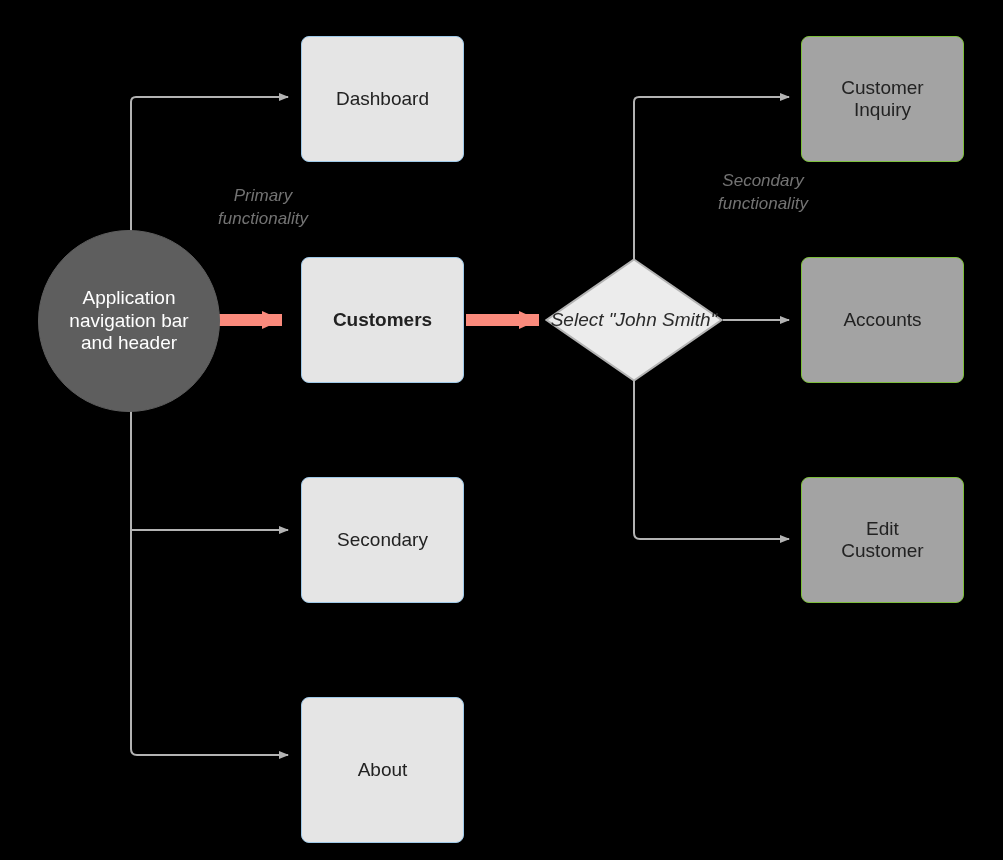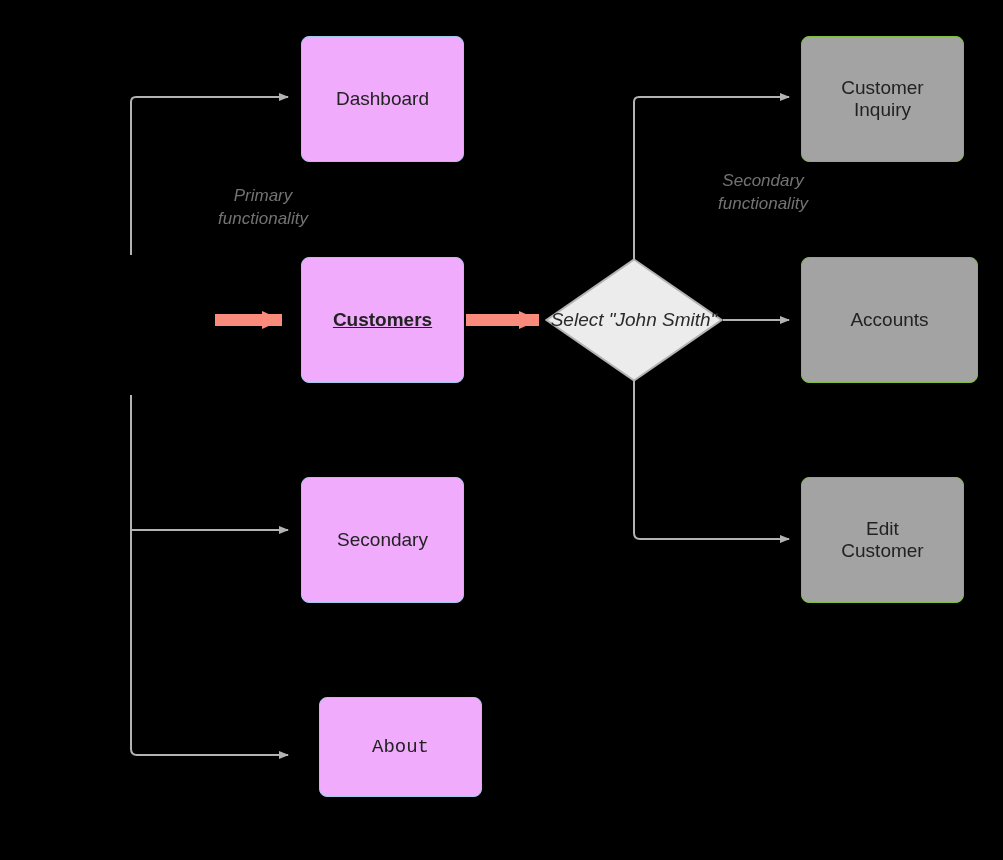--- a/index.html
+++ b/index.html
@@ -36,21 +36,21 @@
     line-height: 1.18;
   }
   .node-box {
     border-radius: 8px;
     border-width: 1.5px;
     border-style: solid;
     font-size: 19px;
     color: #222222;
   }
   .node-box.blue {
-    background: #f0abfc;
+    background: #e5e5e5;
     border-color: #9fc9e8;
   }
   .node-box.green {
     background: #a3a3a3;
     border-color: #7dbf3c;
   }
   .node-box.bold { font-weight: bold; }
   .node-circle {
     border-radius: 50%;
     background: #5e5e5e;
@@ -132,51 +132,56 @@
 
     <g>
       <path d="M723,320 L789,320" fill="none" stroke="#b3b3b3" stroke-width="2" marker-end="url(#arrow-gray)"></path>
     </g>
 
     <g>
       <path d="M634,381 L634,533 Q634,539 640,539 L789,539" fill="none" stroke="#b3b3b3" stroke-width="2" marker-end="url(#arrow-gray)"></path>
     </g>
   </svg>
 
+  <div class="node node-circle" style="left:38px; top:230px; width:182px; height:182px;">
+    <span style="white-space:pre-line;">Application
+navigation bar
+and header</span>
+  </div>
 
   <div class="node node-box blue" style="left:301px; top:36px; width:163px; height:126px;">
     <span style="white-space:pre-line;">Dashboard</span>
   </div>
 
   <div class="node node-box blue bold" style="left:301px; top:257px; width:163px; height:126px;">
-    <span style="white-space:pre-line;text-decoration:underline;">Customers</span>
+    <span style="white-space:pre-line;">Customers</span>
   </div>
 
   <div class="node node-box blue" style="left:301px; top:477px; width:163px; height:126px;">
     <span style="white-space:pre-line;">Secondary</span>
   </div>
 
-  <div class="node node-box blue" style="left:319px; top:697px; width:163px; height:100px;font-family:Liberation Mono, monospace;">
+  <div class="node node-box blue" style="left:301px; top:697px; width:163px; height:146px;">
     <span style="white-space:pre-line;">About</span>
   </div>
 
   <div class="node-diamond-wrap" style="left:545px; top:258px; width:178px; height:124px;">
     <svg class="diamond-shape" viewBox="0 0 178 124" preserveAspectRatio="none">
       <polygon points="89,1.5 176.5,62 89,122.5 1.5,62" fill="#ececec" stroke="#b3b3b3" stroke-width="2"></polygon>
     </svg>
     <div class="diamond-label">Select
 "John Smith"</div>
   </div>
 
   <div class="node node-box green" style="left:801px; top:36px; width:163px; height:126px;">
     <span style="white-space:pre-line;">Customer
 Inquiry</span>
   </div>
 
-  <div class="node node-box green" style="left:801px; top:257px; width:177px; height:126px;">
+  <div class="node node-box green" style="left:801px; top:257px; width:163px; height:126px;">
     <span style="white-space:pre-line;">Accounts</span>
   </div>
 
   <div class="node node-box green" style="left:801px; top:477px; width:163px; height:126px;justify-content:center;">
     <span style="white-space:pre-line;">Edit
 Customer</span>
   </div>
 
   <div class="edge-label" style="left:183px; top:185px; width:160px;">Primary
 functionality</div>

